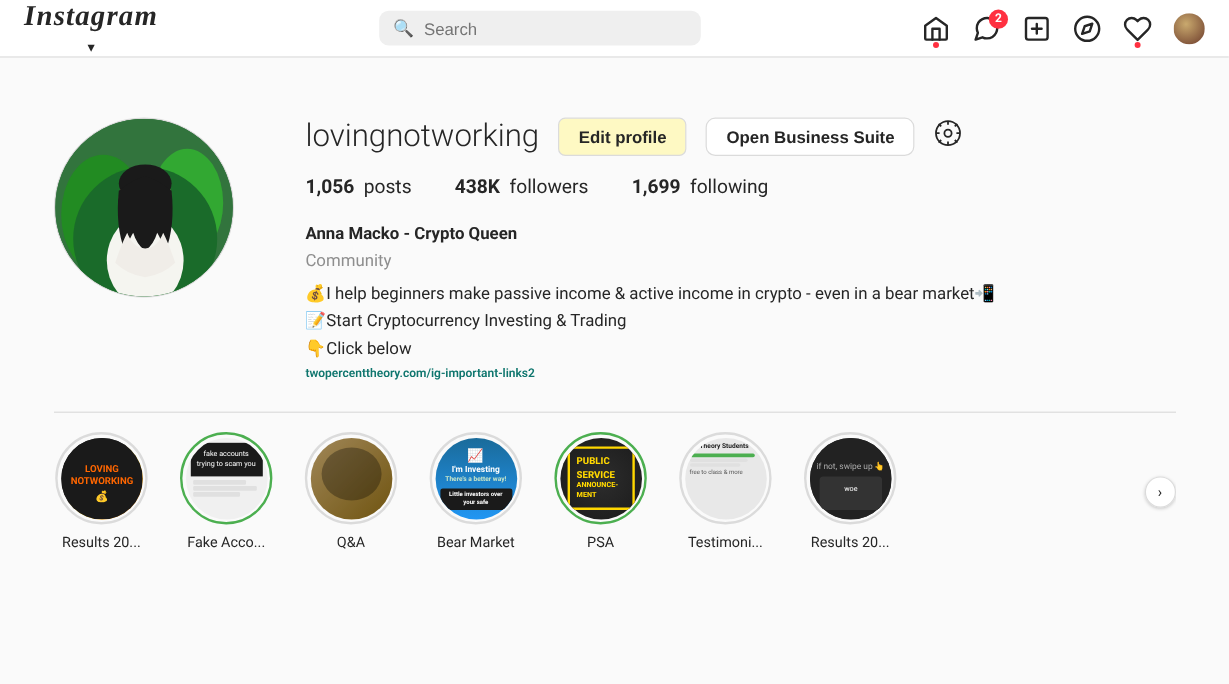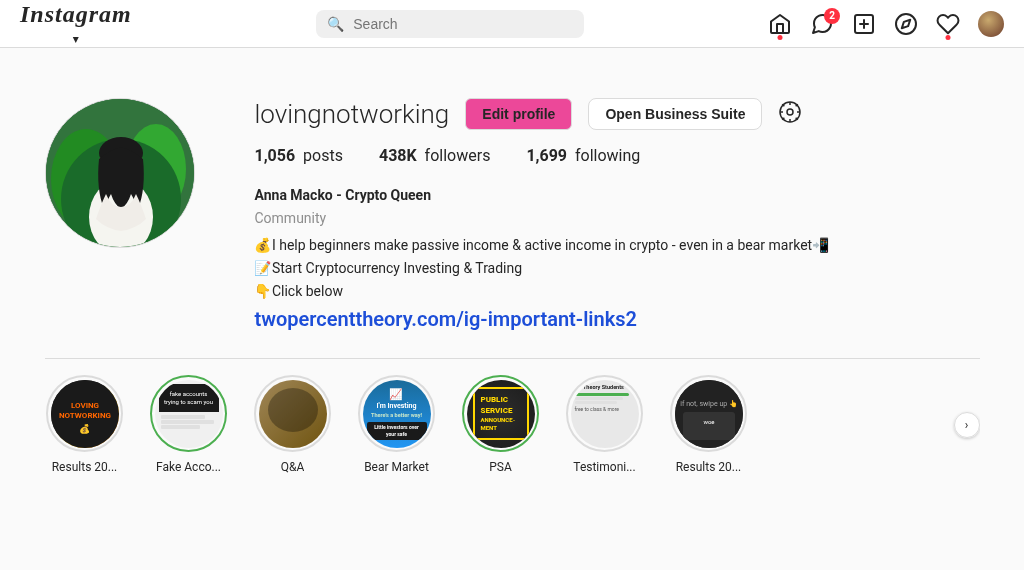--- a/index.html
+++ b/index.html
@@ -149,21 +149,21 @@
       gap: 16px;
       margin-bottom: 16px;
       flex-wrap: wrap;
     }
     .profile-username {
       font-size: 26px;
       font-weight: 300;
       color: #262626;
     }
     .btn-edit {
-      background: #ec4899;
+      background: #fef9c3;
       border: 1px solid #dbdbdb;
       border-radius: 6px;
       padding: 7px 16px;
       font-size: 14px;
       font-weight: 600;
       cursor: pointer;
       color: #262626;
     }
     .btn-business {
       background: #fff;
@@ -202,22 +202,22 @@
     }
     .bio-category {
       color: #8e8e8e;
       margin-bottom: 6px;
     }
     .bio-text {
       font-size: 14px;
       margin-bottom: 2px;
     }
     .bio-link {
-      color: #1d4ed8;
-      font-size: 20px;
+      color: #0f766e;
+      font-size: 10px;
       cursor: pointer;
       font-weight: 600;
     }
 
     
     .highlights-section {
       border-top: 1px solid #dbdbdb;
       padding: 16px 0;
     }
     .highlights-row {

